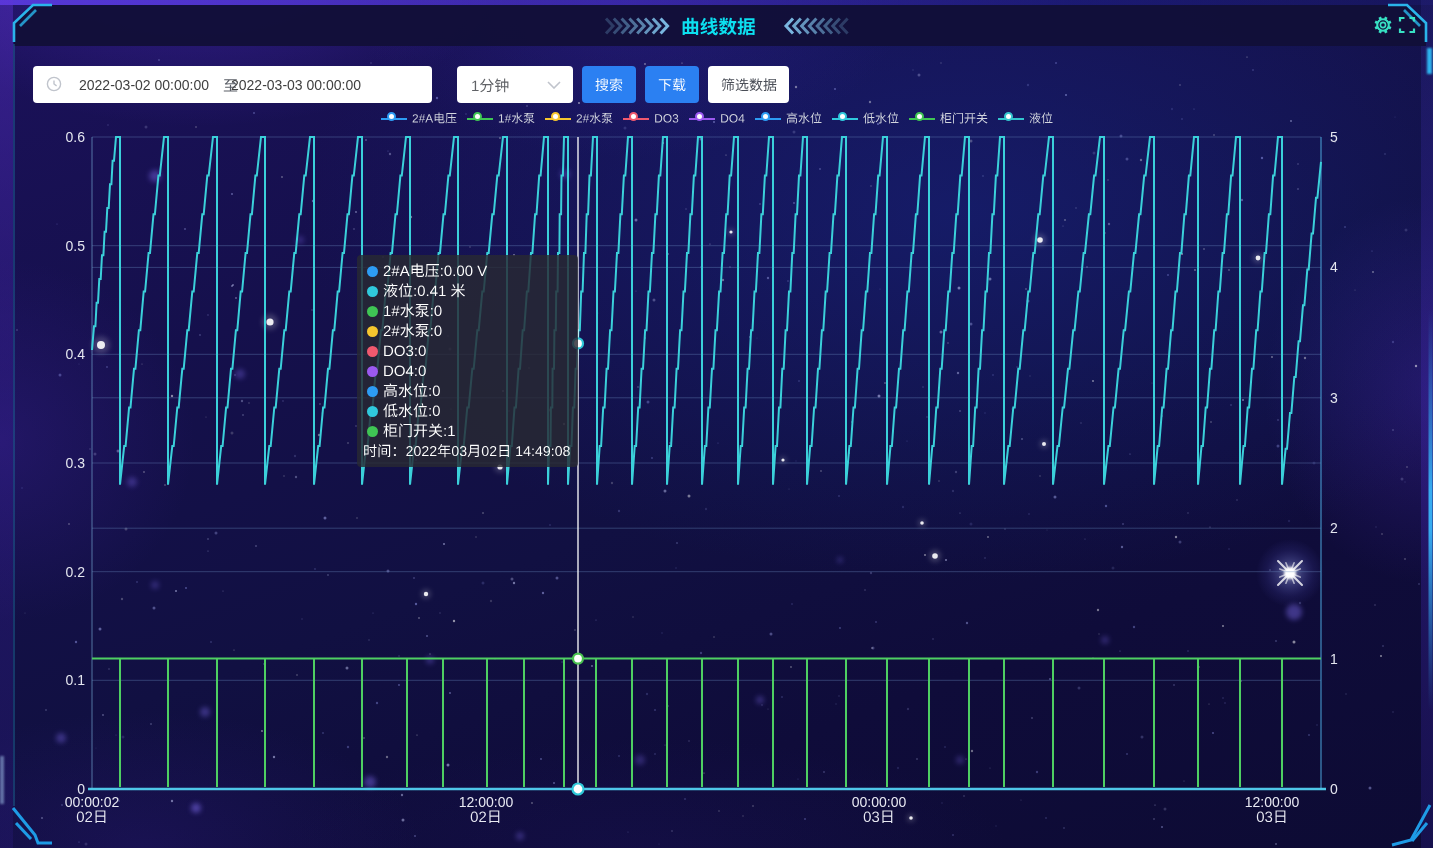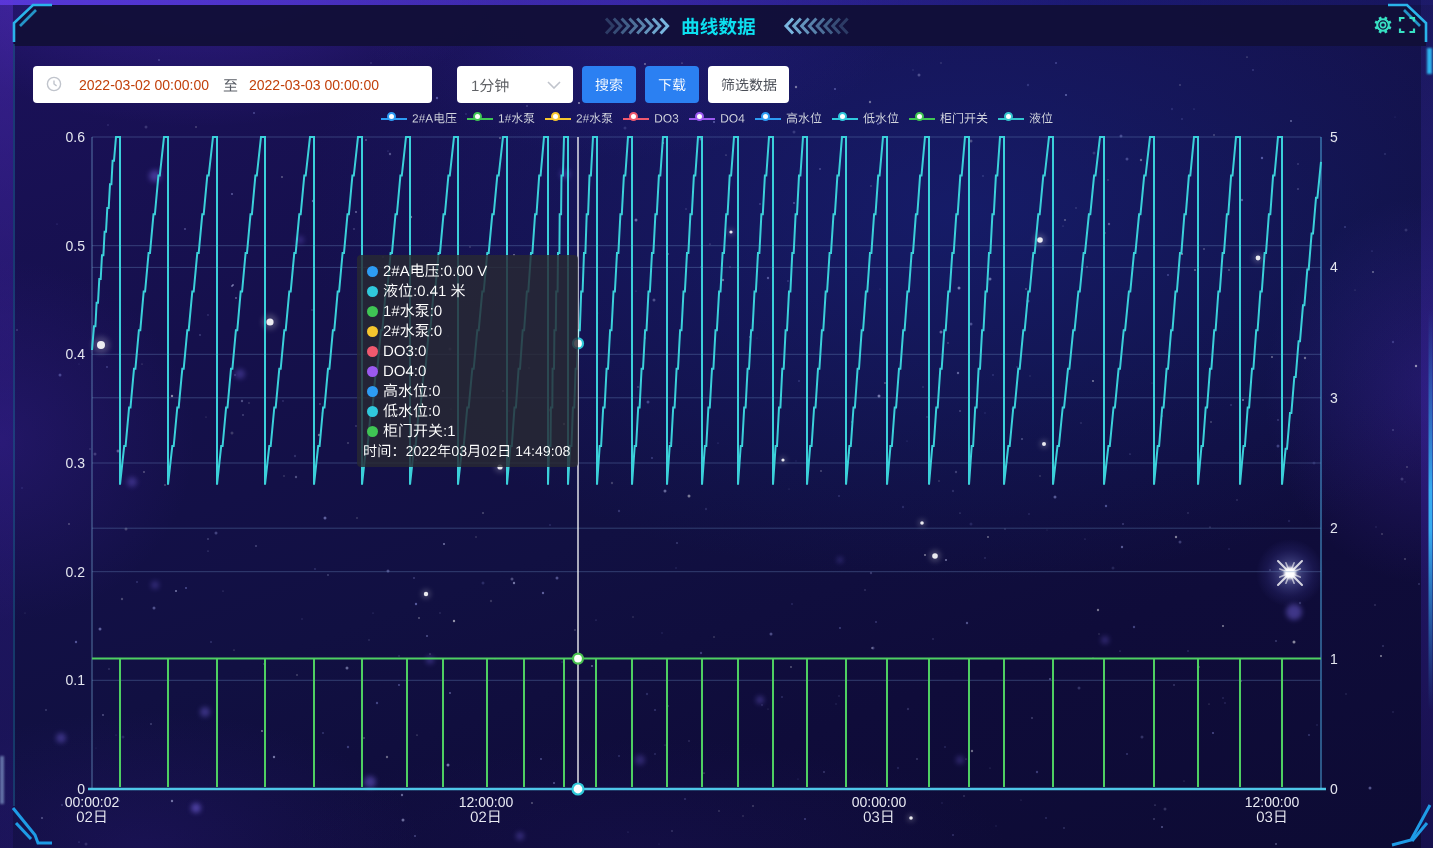--- a/index.html
+++ b/index.html
@@ -12,21 +12,21 @@
  radial-gradient(560px 170px at 45% 100%, rgba(36,24,112,.2), transparent 65%),
  linear-gradient(160deg, #1b115a 0%, #15104c 30%, #111042 55%, #0f0c3a 75%, #0d0b34 100%)}
 #strip-top{position:absolute;left:0;top:0;width:1433px;height:5px;background:linear-gradient(90deg,rgba(95,62,235,.85),rgba(70,48,200,.6) 45%,rgba(32,30,140,.5) 75%,rgba(26,26,110,.45))}
 #strip-left{position:absolute;left:0;top:0;width:13px;height:848px;background:linear-gradient(180deg,rgba(95,52,215,.42),rgba(62,36,165,.3) 45%,rgba(40,26,120,.36))}
 #strip-right{position:absolute;right:0;top:0;width:12px;height:848px;background:linear-gradient(180deg,rgba(40,36,130,.35),rgba(66,38,170,.4) 52%,rgba(36,26,115,.4))}
 svg{display:block}
 #deco,#chart{position:absolute;left:0;top:0}
 .axl{font-size:14px;fill:#e4e6ef;font-family:"Liberation Sans",sans-serif}
 .axl2{font-size:14px;fill:#e8e9f2;font-family:"Liberation Sans",sans-serif}
 #datebox{position:absolute;left:33px;top:66px;width:399px;height:37px;background:#fff;border-radius:4px}
-.dt{position:absolute;top:11px;font-size:14px;color:#c2410c}
+.dt{position:absolute;top:11px;font-size:14px;color:#404040}
 #selbox{position:absolute;left:457px;top:66px;width:116px;height:37px;background:#fff;border-radius:4px}
 .btn{position:absolute;top:66px;width:54px;height:37px;border-radius:4px;display:flex;align-items:center;justify-content:center}
 .btn.blue{background:#2b80f2}
 .btn.white{background:#fff}
 #legend{position:absolute;left:0;top:111px;width:1433px;display:flex;justify-content:center;align-items:center;gap:10px}
 .lgi{display:flex;align-items:center}
 .lgm{position:relative;width:26px;height:13px;margin-right:5px}
 .lgm::before{content:"";position:absolute;left:0;top:5.5px;width:26px;height:2px;background:var(--c)}
 .lgm i{position:absolute;left:6.5px;top:0;width:9px;height:9px;border-radius:50%;background:#fff;border:2px solid var(--c)}
 #tooltip{position:absolute;left:357px;top:255px;width:221px;height:212px;background:rgba(40,41,50,0.82);border-radius:4px;padding:6px 6px 6px 6px}
@@ -641,21 +641,21 @@
     <svg width="16" height="16" viewBox="0 0 16 16" style="position:absolute;left:13px;top:10px">
       <circle cx="8" cy="8" r="6.6" stroke="#c0c4cc" stroke-width="1.4" fill="none"></circle>
       <path d="M8,4.5 V8 L10.6,9.8" stroke="#c0c4cc" stroke-width="1.4" fill="none"></path>
     </svg>
     <span class="dt" style="left:46px">2022-03-02 00:00:00</span>
 <span style="position:absolute;left:190px;top:10px">
       <svg width="15.0" height="20" viewBox="0 -15 15.0 20" style="overflow:visible">
         <path d="M1.2 -11.8H13.8V-10.7H1.2ZM2.1 -4.3H13.0V-3.2H2.1ZM0.8 -0.4H14.2V0.6H0.8ZM6.9 -6.2H8.1V0.2H6.9ZM8.9 -9.5 9.8 -10.1Q10.5 -9.6 11.2 -8.9Q11.9 -8.3 12.6 -7.7Q13.3 -7.1 13.7 -6.6L12.7 -5.9Q12.3 -6.4 11.7 -7.0Q11.1 -7.6 10.3 -8.3Q9.6 -8.9 8.9 -9.5ZM2.2 -6.3Q2.2 -6.5 2.1 -6.7Q2.0 -6.9 2.0 -7.1Q1.9 -7.3 1.8 -7.5Q2.1 -7.5 2.3 -7.7Q2.6 -7.9 2.9 -8.2Q3.0 -8.3 3.4 -8.6Q3.7 -9.0 4.1 -9.4Q4.5 -9.9 4.9 -10.4Q5.3 -10.9 5.7 -11.5L6.9 -11.1Q6.0 -9.9 5.0 -8.8Q4.0 -7.7 3.1 -7.0V-6.9Q3.1 -6.9 2.9 -6.9Q2.8 -6.8 2.6 -6.7Q2.5 -6.6 2.3 -6.5Q2.2 -6.4 2.2 -6.3ZM2.2 -6.3 2.2 -7.2 3.0 -7.6 11.9 -7.9Q11.9 -7.7 12.0 -7.4Q12.0 -7.1 12.1 -7.0Q10.0 -6.9 8.4 -6.8Q6.9 -6.7 5.9 -6.7Q4.8 -6.6 4.2 -6.6Q3.5 -6.5 3.1 -6.5Q2.7 -6.5 2.5 -6.4Q2.3 -6.4 2.2 -6.3Z" fill="#5a5e66"></path>
       </svg>
     </span>
-<span class="dt" style="left:216px">2022-03-03 00:00:00</span>
+<span class="dt" style="left:198px">2022-03-03 00:00:00</span>
   </div>
 <div id="selbox">
     <span style="position:absolute;left:14px;top:10px">
       <svg width="38.3" height="20" viewBox="0 -15 38.3 20" style="overflow:visible">
         <path d="M1.1 0.0V-1.1H3.8V-9.1L1.4 -7.4V-8.6L3.9 -10.3H5.1V-1.1H7.6V0.0Z M11.2 -6.9H19.7V-5.8H11.2ZM19.4 -6.9H20.5Q20.5 -6.9 20.5 -6.8Q20.5 -6.7 20.5 -6.6Q20.5 -6.5 20.5 -6.4Q20.4 -4.7 20.3 -3.4Q20.3 -2.2 20.1 -1.4Q20.0 -0.6 19.9 -0.2Q19.8 0.3 19.6 0.5Q19.3 0.8 19.1 0.9Q18.8 1.0 18.4 1.0Q18.0 1.1 17.4 1.1Q16.7 1.0 16.0 1.0Q16.0 0.8 15.9 0.4Q15.8 0.1 15.6 -0.1Q16.4 -0.1 17.0 -0.0Q17.6 -0.0 17.9 -0.0Q18.4 -0.0 18.5 -0.2Q18.7 -0.4 18.9 -1.1Q19.0 -1.8 19.2 -3.2Q19.3 -4.5 19.4 -6.7ZM13.2 -12.3 14.4 -12.0Q13.9 -10.7 13.2 -9.6Q12.5 -8.4 11.7 -7.4Q10.9 -6.5 10.0 -5.8Q9.9 -5.9 9.7 -6.0Q9.5 -6.2 9.3 -6.4Q9.1 -6.5 9.0 -6.6Q9.9 -7.3 10.7 -8.2Q11.5 -9.0 12.1 -10.1Q12.8 -11.2 13.2 -12.3ZM18.4 -12.3Q18.8 -11.6 19.3 -10.8Q19.8 -10.0 20.4 -9.3Q20.9 -8.5 21.6 -7.9Q22.2 -7.3 22.8 -6.8Q22.6 -6.7 22.4 -6.6Q22.3 -6.4 22.1 -6.2Q22.0 -6.0 21.8 -5.9Q21.3 -6.4 20.6 -7.1Q20.0 -7.8 19.4 -8.6Q18.8 -9.4 18.3 -10.2Q17.8 -11.1 17.4 -11.9ZM14.1 -6.6H15.3Q15.2 -5.4 14.9 -4.2Q14.7 -3.1 14.1 -2.0Q13.5 -1.0 12.6 -0.2Q11.6 0.7 10.0 1.2Q9.9 1.1 9.8 0.9Q9.7 0.7 9.6 0.6Q9.4 0.4 9.3 0.3Q10.8 -0.2 11.7 -0.9Q12.6 -1.7 13.1 -2.6Q13.6 -3.5 13.8 -4.5Q14.0 -5.6 14.1 -6.6Z M30.1 -9.4H37.4V-2.8H36.3V-8.3H31.1V-2.8H30.1ZM33.1 -12.6H34.2V1.2H33.1ZM30.6 -4.8H36.9V-3.7H30.6ZM26.0 -12.6 27.1 -12.3Q26.8 -11.4 26.4 -10.6Q26.0 -9.8 25.5 -9.1Q25.0 -8.4 24.5 -7.9Q24.4 -8.0 24.3 -8.2Q24.2 -8.4 24.1 -8.6Q24.0 -8.8 23.9 -8.9Q24.6 -9.6 25.1 -10.6Q25.7 -11.5 26.0 -12.6ZM25.7 -10.9H29.6V-9.8H25.5ZM26.2 1.1 26.1 0.1 26.5 -0.3 29.5 -1.9Q29.6 -1.6 29.6 -1.4Q29.7 -1.1 29.7 -0.9Q28.7 -0.3 28.0 0.0Q27.4 0.4 27.0 0.6Q26.6 0.8 26.5 0.9Q26.3 1.0 26.2 1.1ZM25.0 -8.2H29.3V-7.2H25.0ZM24.2 -5.2H29.6V-4.1H24.2ZM26.2 1.1Q26.2 1.0 26.1 0.8Q26.0 0.7 25.8 0.5Q25.7 0.3 25.6 0.3Q25.8 0.1 26.1 -0.2Q26.4 -0.6 26.4 -1.1V-7.9H27.5V-0.3Q27.5 -0.3 27.4 -0.2Q27.2 -0.1 27.0 0.1Q26.9 0.2 26.7 0.4Q26.5 0.6 26.3 0.8Q26.2 1.0 26.2 1.1Z" fill="#606266"></path>
       </svg>
     </span>
 <svg width="14" height="8" viewBox="0 0 14 8" style="position:absolute;right:12px;top:15px">
       <path d="M1,1 L7,7 L13,1" stroke="#c0c4cc" stroke-width="1.6" fill="none"></path>
     </svg>

